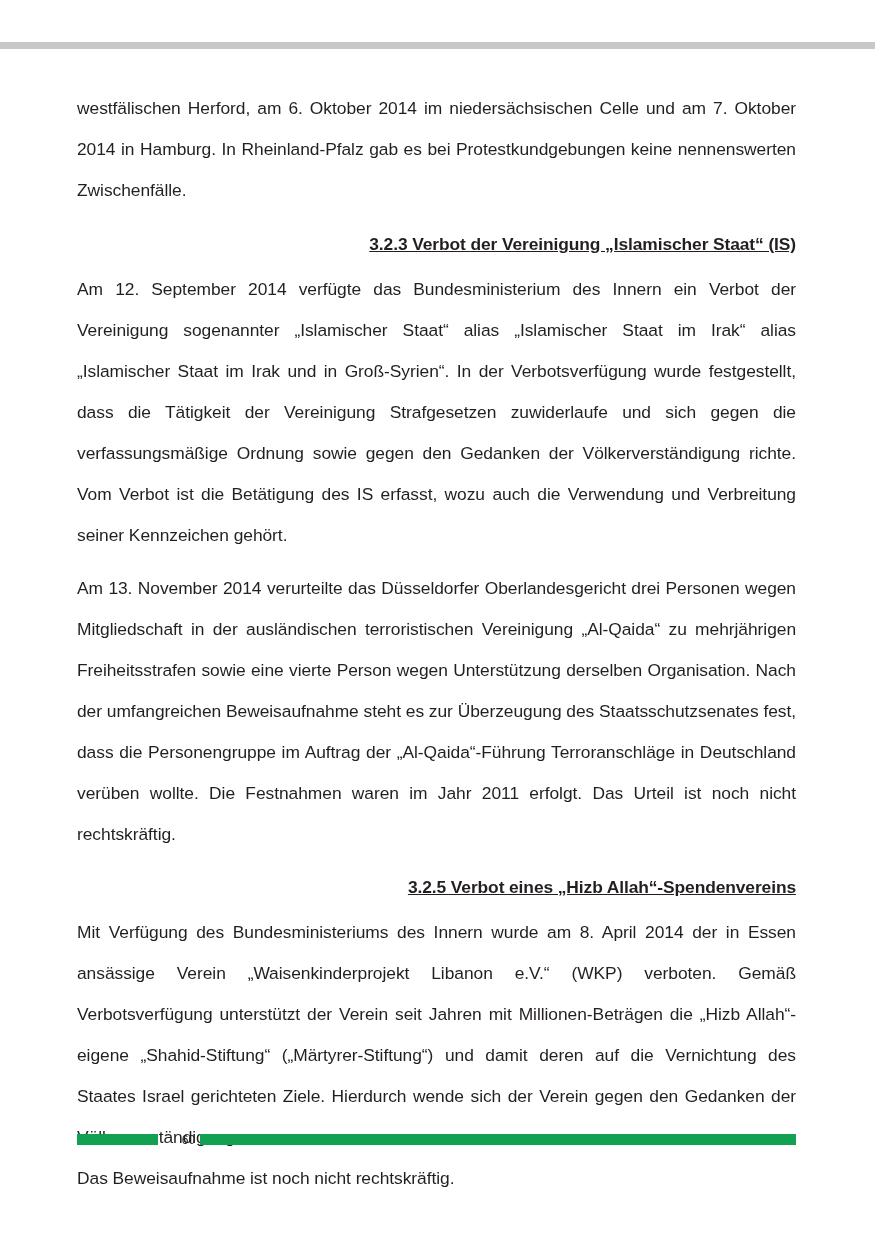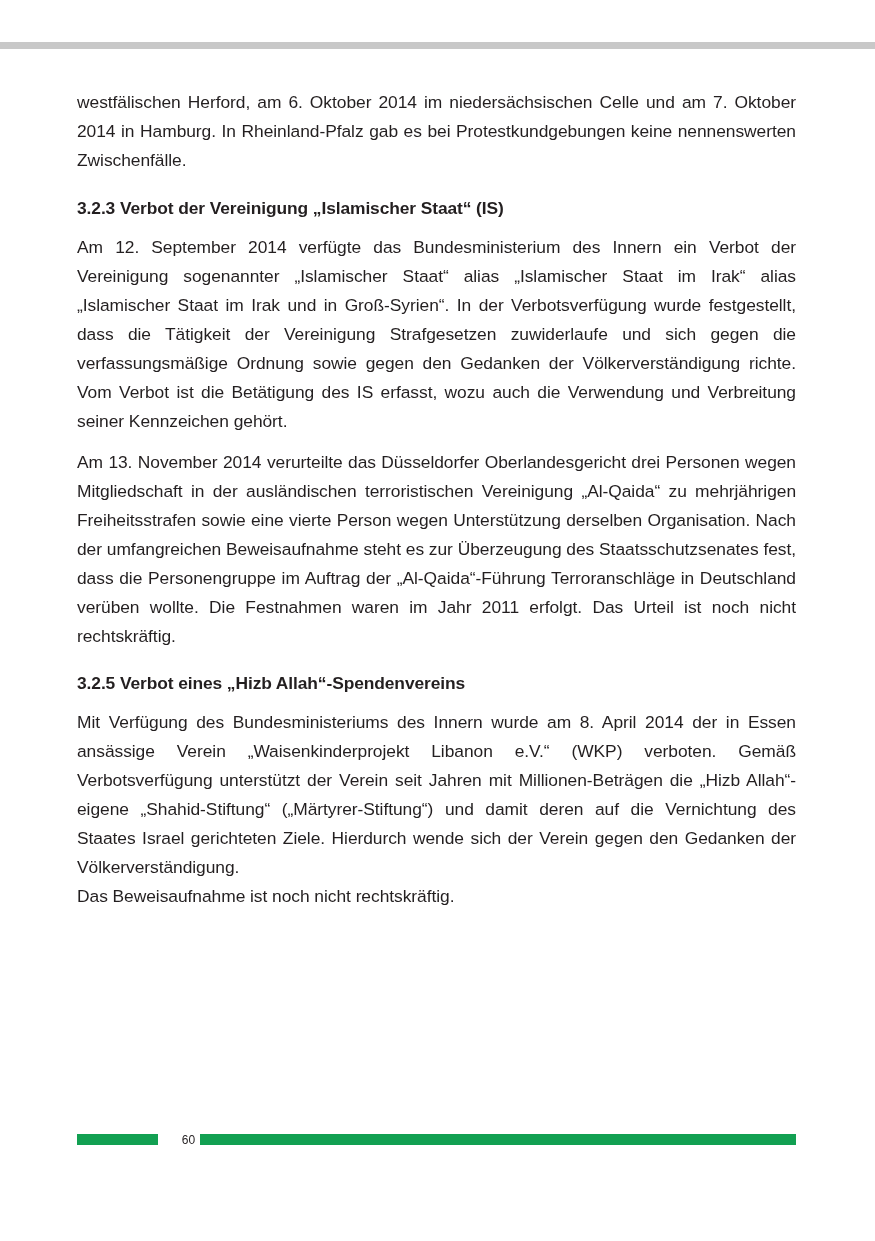--- a/index.html
+++ b/index.html
@@ -30,42 +30,43 @@
   .content {
     position: absolute;
     left: 77px;
     top: 88px;
     width: 719px;
   }
 
   .body-par {
     margin: 0 0 12px 0;
     font-size: 17.4px;
-    line-height: 29px;
+    line-height: 41px;
     text-align: justify;
     text-justify: inter-word;
     -webkit-hyphens: none;
     hyphens: none;
     letter-spacing: -0.05px;
     word-spacing: 0px;
   }
   .body-par.last-flush {
     text-align: left;
   }
   .body-par.tight {
     margin-bottom: 0;
   }
 
   h2.heading {
     margin: 18px 0 11px 0;
     font-size: 17.4px;
     line-height: 28px;
     font-weight: bold;
-    text-align: left;
+    text-align: right;
     letter-spacing: -0.1px;
+    text-decoration: underline;
   }
   h2.heading.first {
     margin-top: 19px;
   }
 
   
   .footer {
     position: absolute;
     left: 77px;
     top: 1131px;

